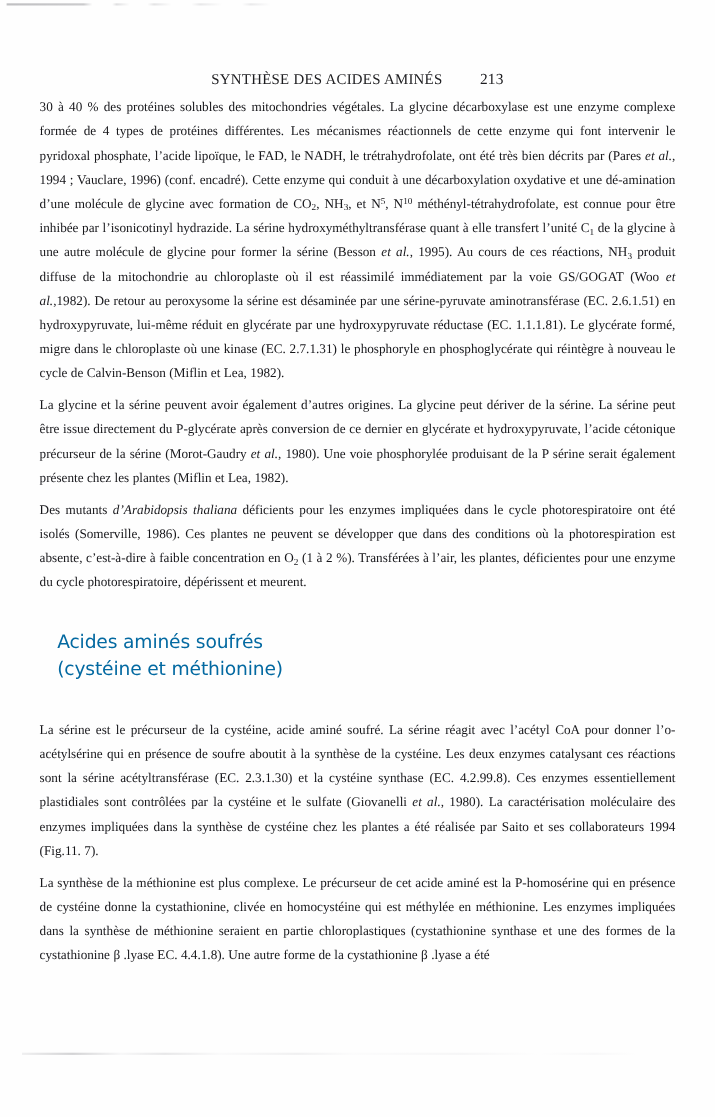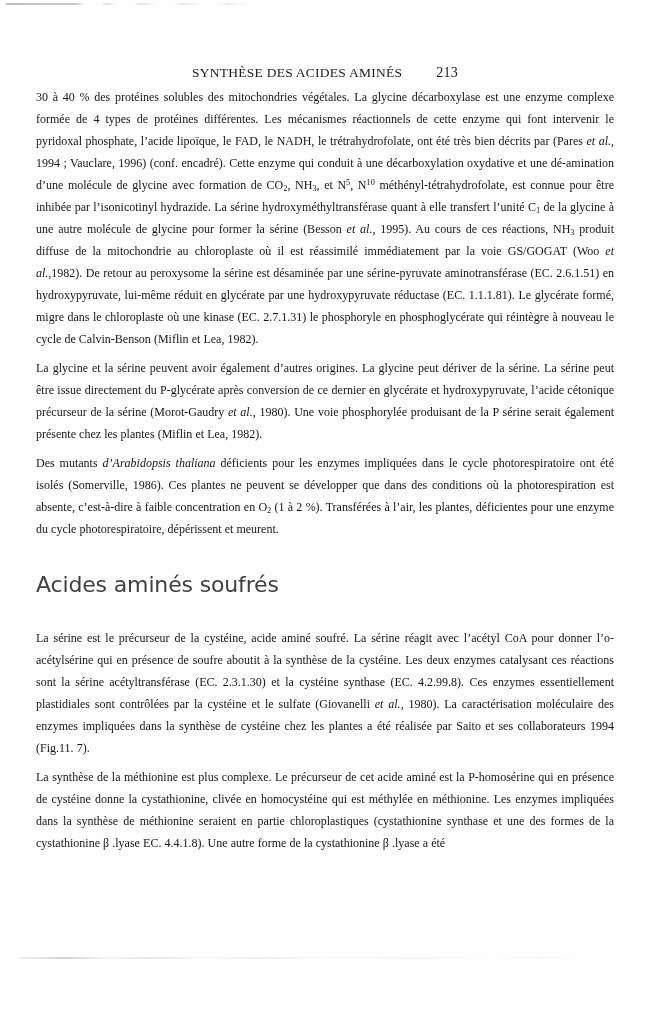--- a/index.html
+++ b/index.html
@@ -121,28 +121,28 @@
     vertical-align: -0.28em;
   }
   sup {
     font-size: .70em;
     line-height: 0;
     vertical-align: 0.46em;
   }
 
   
   .section-heading {
-    margin: 0;
+    margin: 16px;
     padding: 0;
     font-family: "DejaVu Sans", "Liberation Sans", sans-serif;
     font-weight: 400;
-    font-size: 22px;
+    font-size: 17px;
     line-height: 25px;
     letter-spacing: -0.15px;
-    color: #404040;
+    color: #0369a1;
   }
   .heading-block {
     margin-top: 32px;
     margin-bottom: 30px;
   }
   .heading-line { display: block; }
 
   .para-after-heading { margin-top: 0; }
 </style>
 </head>
@@ -161,20 +161,21 @@
 
     <p class="para">30 à 40 % des protéines solubles des mitochondries végétales. La glycine décarboxylase est une enzyme complexe formée de 4 types de protéines différentes. Les mécanismes réactionnels de cette enzyme qui font intervenir le pyridoxal phosphate, l’acide lipoïque, le FAD, le NADH, le trétrahydrofolate, ont été très bien décrits par (Pares <i>et al.</i>, 1994 ; Vauclare, 1996) (conf. encadré). Cette enzyme qui conduit à une décarboxylation oxydative et une dé-amination d’une molécule de glycine avec formation de CO<sub>2</sub>, NH<sub>3</sub>, et  N<sup>5</sup>, N<sup>10</sup> méthényl-tétrahydrofolate, est connue pour être inhibée par l’isonicotinyl hydrazide. La sérine hydroxyméthyltransférase quant à elle transfert l’unité C<sub>1</sub> de la glycine à une autre molécule de glycine pour former la sérine (Besson <i>et al.</i>, 1995). Au cours de ces réactions, NH<sub>3</sub> produit diffuse de la mitochondrie au chloroplaste où il est réassimilé immédiatement par la voie GS/GOGAT (Woo <i>et al.</i>,1982). De retour au peroxysome la sérine est désaminée par une sérine-pyruvate aminotransférase (EC. 2.6.1.51) en hydroxypyruvate, lui-même réduit en glycérate par une hydroxypyruvate réductase (EC. 1.1.1.81). Le glycérate formé, migre dans le chloroplaste où une kinase (EC. 2.7.1.31) le phosphoryle en phosphoglycérate qui réintègre à nouveau le cycle de Calvin-Benson (Miflin et Lea, 1982).</p>
 
     <p class="para">La glycine et la sérine peuvent avoir également d’autres origines. La glycine peut dériver de la sérine. La sérine peut être issue directement du P-glycérate après conversion de ce dernier en glycérate et hydroxypyruvate, l’acide cétonique précurseur de la sérine (Morot-Gaudry <i>et al.</i>, 1980). Une voie phosphorylée produisant de la P sérine serait également présente chez les plantes (Miflin et Lea, 1982).</p>
 
     <p class="para">Des mutants <i>d’Arabidopsis thaliana</i> déficients pour les enzymes impliquées dans le cycle photorespiratoire ont été isolés (Somerville, 1986). Ces plantes ne peuvent se développer que dans des conditions où la photorespiration est absente, c’est-à-dire à faible concentration en O<sub>2</sub> (1 à 2 %). Transférées à l’air, les plantes, déficientes pour une enzyme du cycle photorespiratoire, dépérissent et meurent.</p>
 
     <div class="heading-block">
       <h2 class="section-heading">
         <span class="heading-line">Acides aminés soufrés</span>
+        <span class="heading-line">(cystéine et méthionine)</span>
       </h2>
     </div>
 
     <p class="para para-after-heading">La sérine est le précurseur de la cystéine, acide aminé soufré. La sérine réagit avec l’acétyl CoA pour donner l’o-acétylsérine qui en présence de soufre aboutit à la synthèse de la cystéine. Les deux enzymes catalysant ces réactions sont la sérine acétyltransférase (EC. 2.3.1.30) et la cystéine synthase (EC. 4.2.99.8). Ces enzymes essentiellement plastidiales sont contrôlées par la cystéine et le sulfate (Giovanelli <i>et al.</i>, 1980). La caractérisation moléculaire des enzymes impliquées dans la synthèse de cystéine chez les plantes a été réalisée par Saito et ses collaborateurs 1994 (Fig.11. 7).</p>
 
     <p class="para">La synthèse de la méthionine est plus complexe. Le précurseur de cet acide aminé est la P-homosérine qui en présence de cystéine donne la cystathionine, clivée en homocystéine qui est méthylée en méthionine. Les enzymes impliquées dans la synthèse de méthionine seraient en partie chloroplastiques (cystathionine synthase et une des formes de la cystathionine β .lyase EC. 4.4.1.8). Une autre forme de la cystathionine β .lyase a été</p>
 
   </div>
 
   <div class="scan-streak-bottom"></div>

